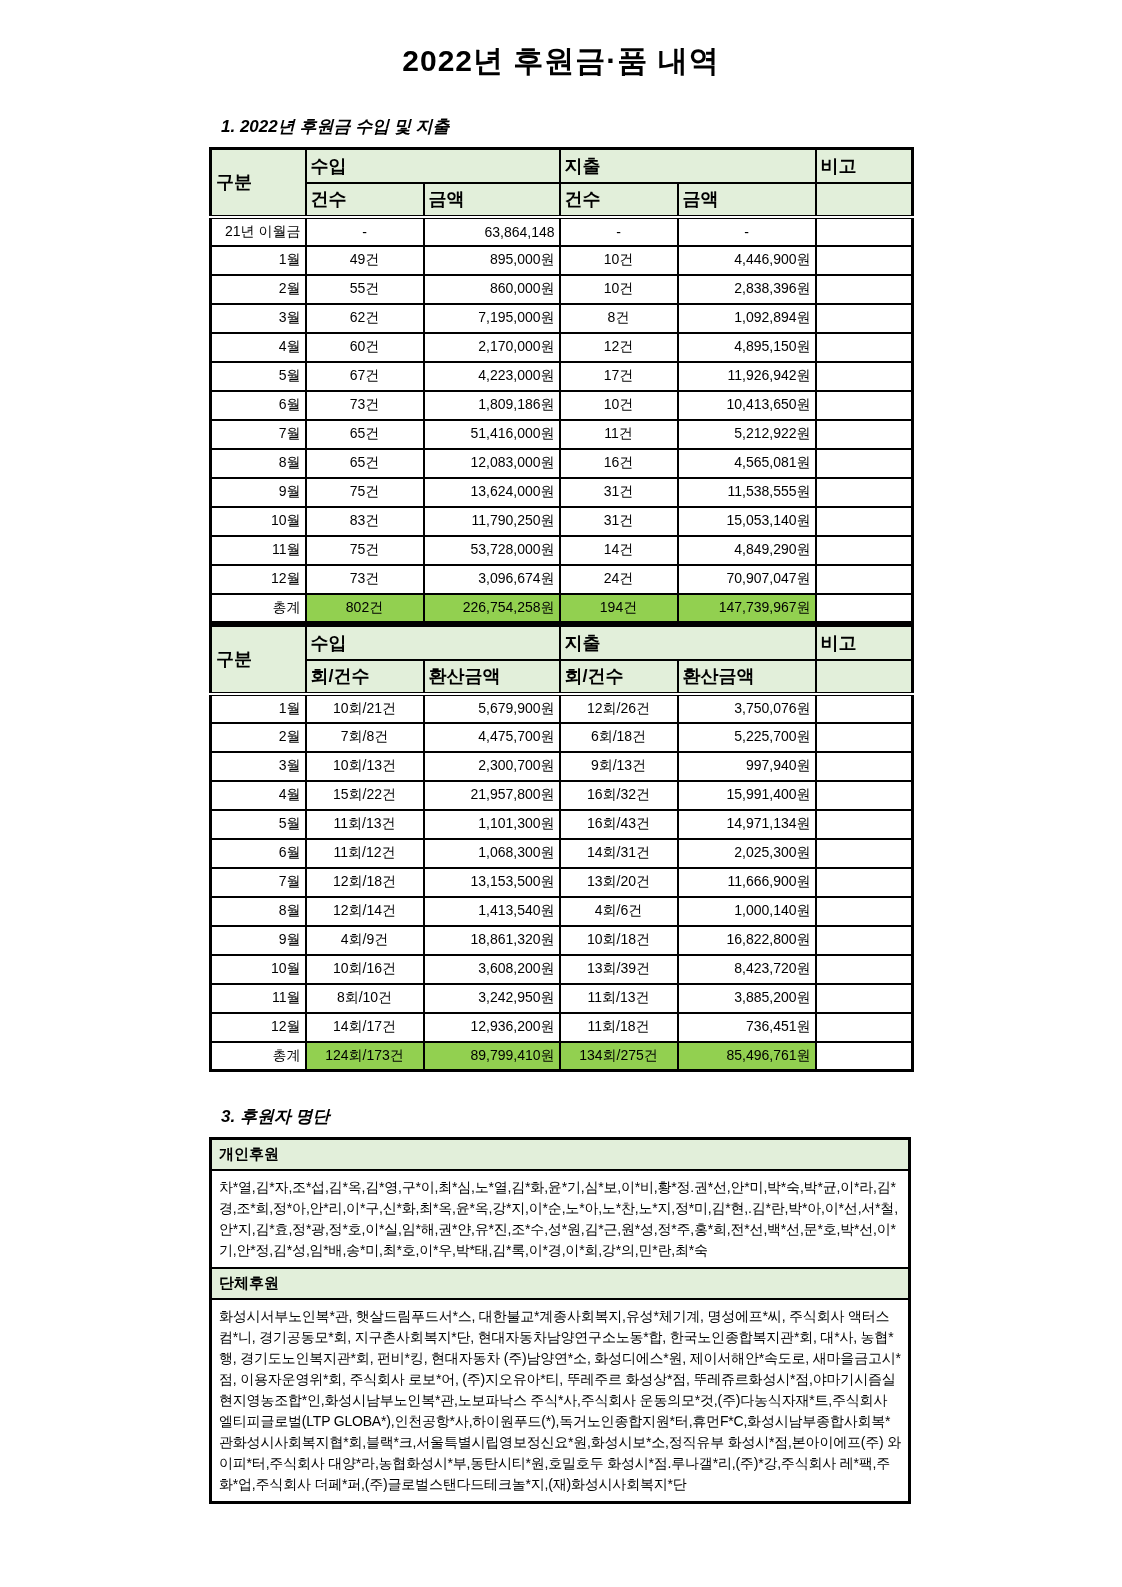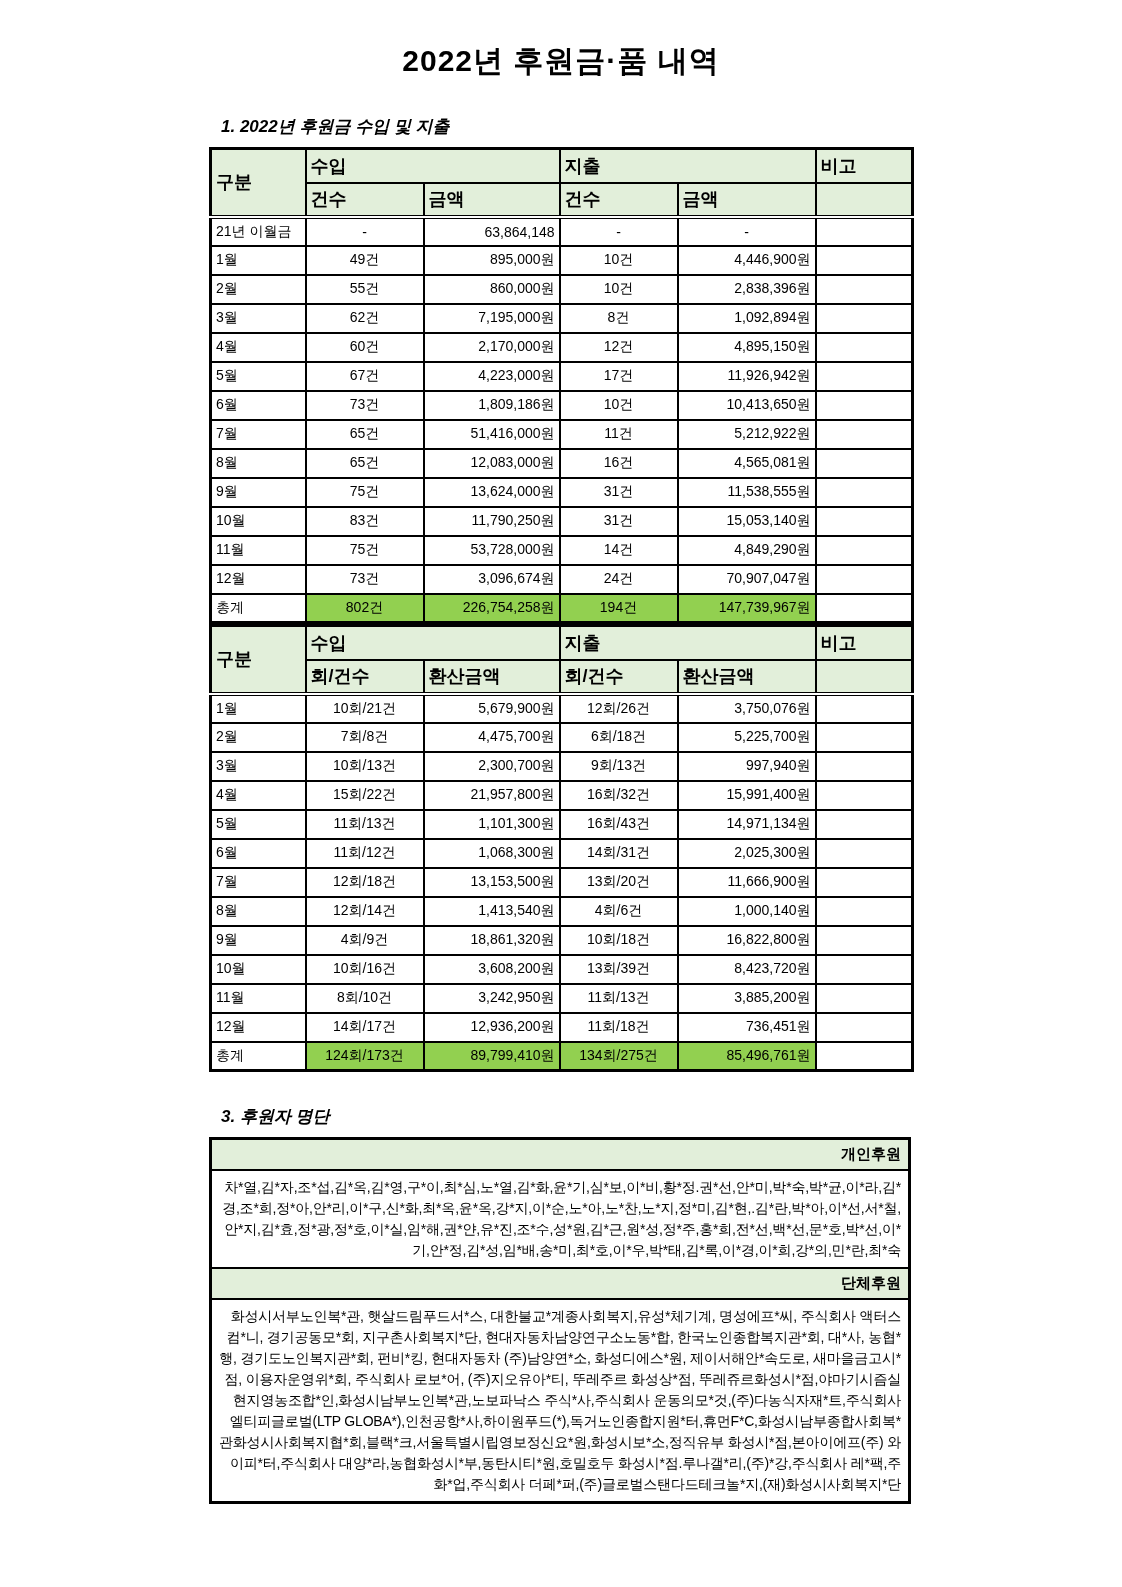--- a/index.html
+++ b/index.html
@@ -24,30 +24,30 @@
   .data th, .data td {
     border:2px solid #000; font-size:14px; padding:0 4px;
     overflow:hidden; white-space:nowrap;
   }
   .data thead th { background:var(--hdr,#e2efda); font-weight:bold; text-align:left; font-size:18px; }
   .data thead tr { height:34px; }
   .data tbody tr { height:29px; }
   .dbl { border-bottom:4px double #000 !important; }
   .w-label{width:95px} .w-count{width:118px} .w-amount{width:136px}
   .w-count2{width:118px} .w-amount2{width:138px} .w-note{width:97px}
-  .c-label { text-align:left; }
+  .c-label { text-align:right; }
   .c-count { text-align:center; }
   .c-amount { text-align:right; padding-right:5px; }
   .c-amount.center { text-align:center; }
   .hl { background:var(--hl,#92d050); }
   table.donor {
     border-collapse:collapse; table-layout:fixed; width:702px;
     border:3px solid #000; margin-top:0;
   }
-  .donor td { border:2px solid #000;text-align:right; }
+  .donor td { border:2px solid #000; }
   .donor-hdr {
     background:var(--hdr,#e2efda); font-weight:bold; font-size:15px;
     height:31px; padding:4px 7px; text-align:left;
   }
   .donor-body {
     font-size:14px; line-height:21px; padding:6px 7px;
     word-break:break-all; letter-spacing:-0.2px; text-align:left;margin-left:12px;
   }
 </style>
 </head>

